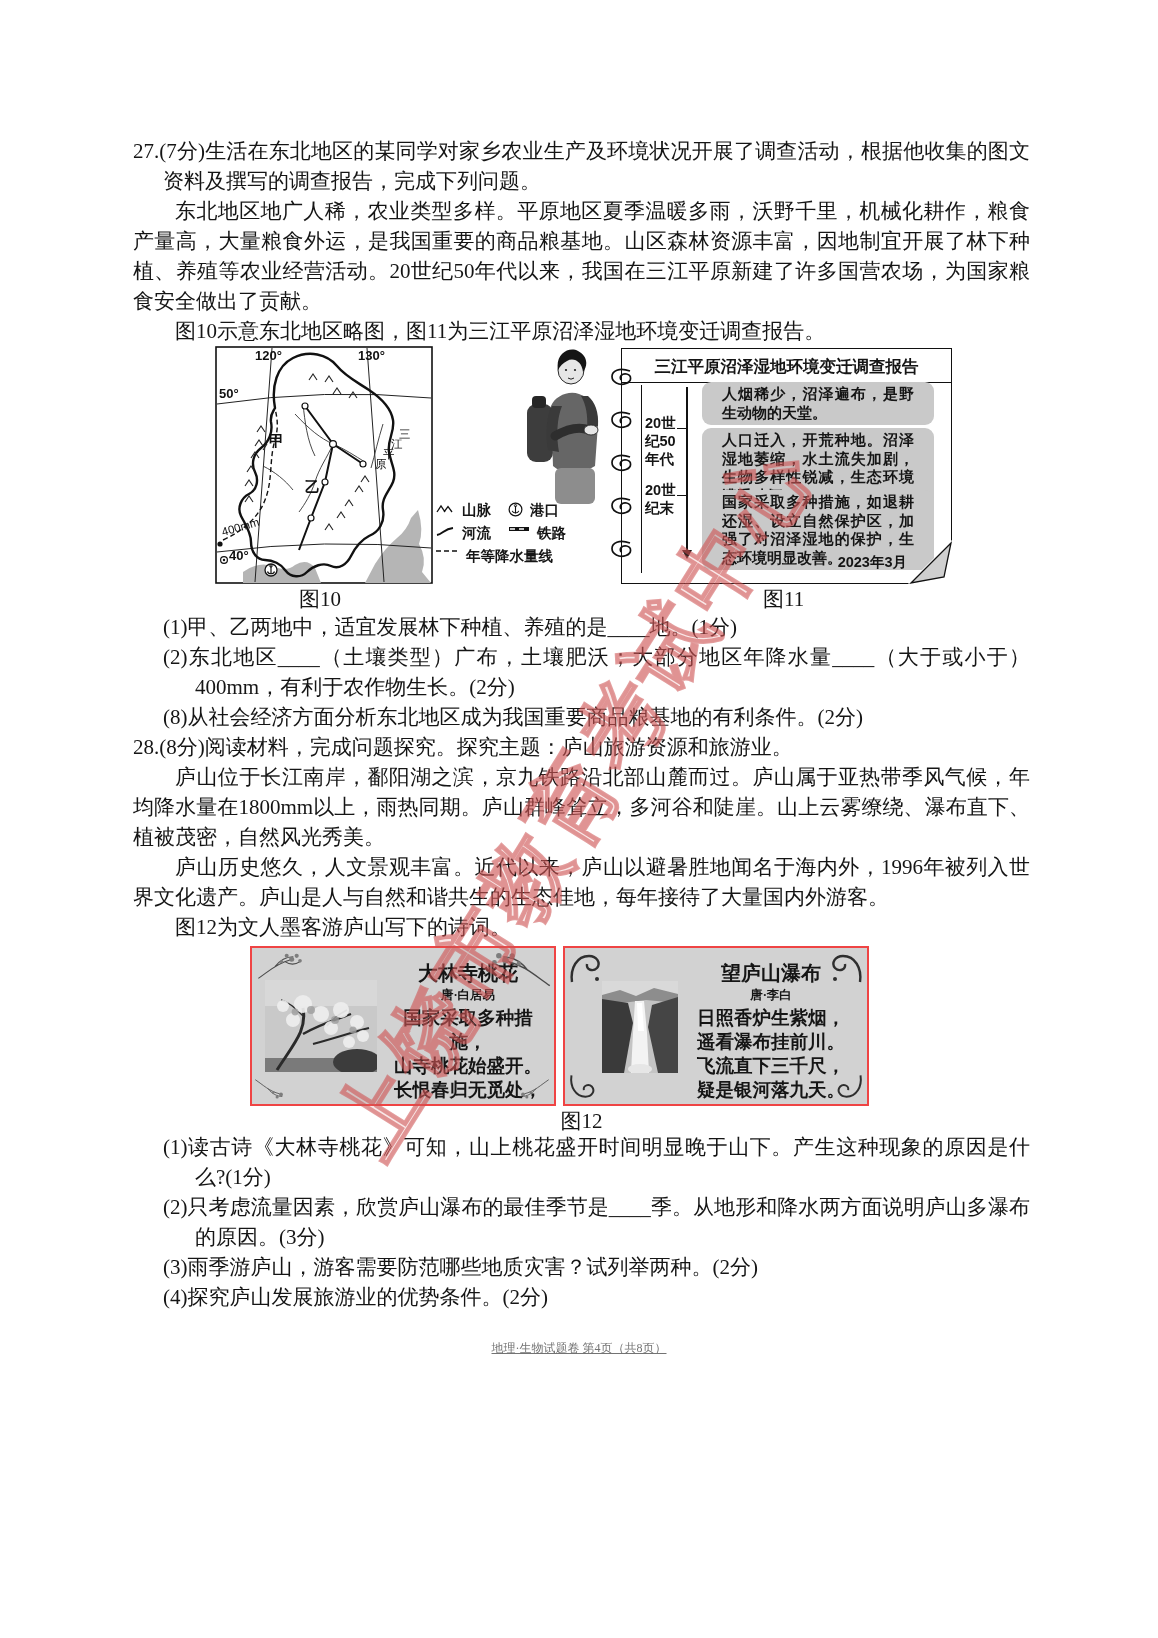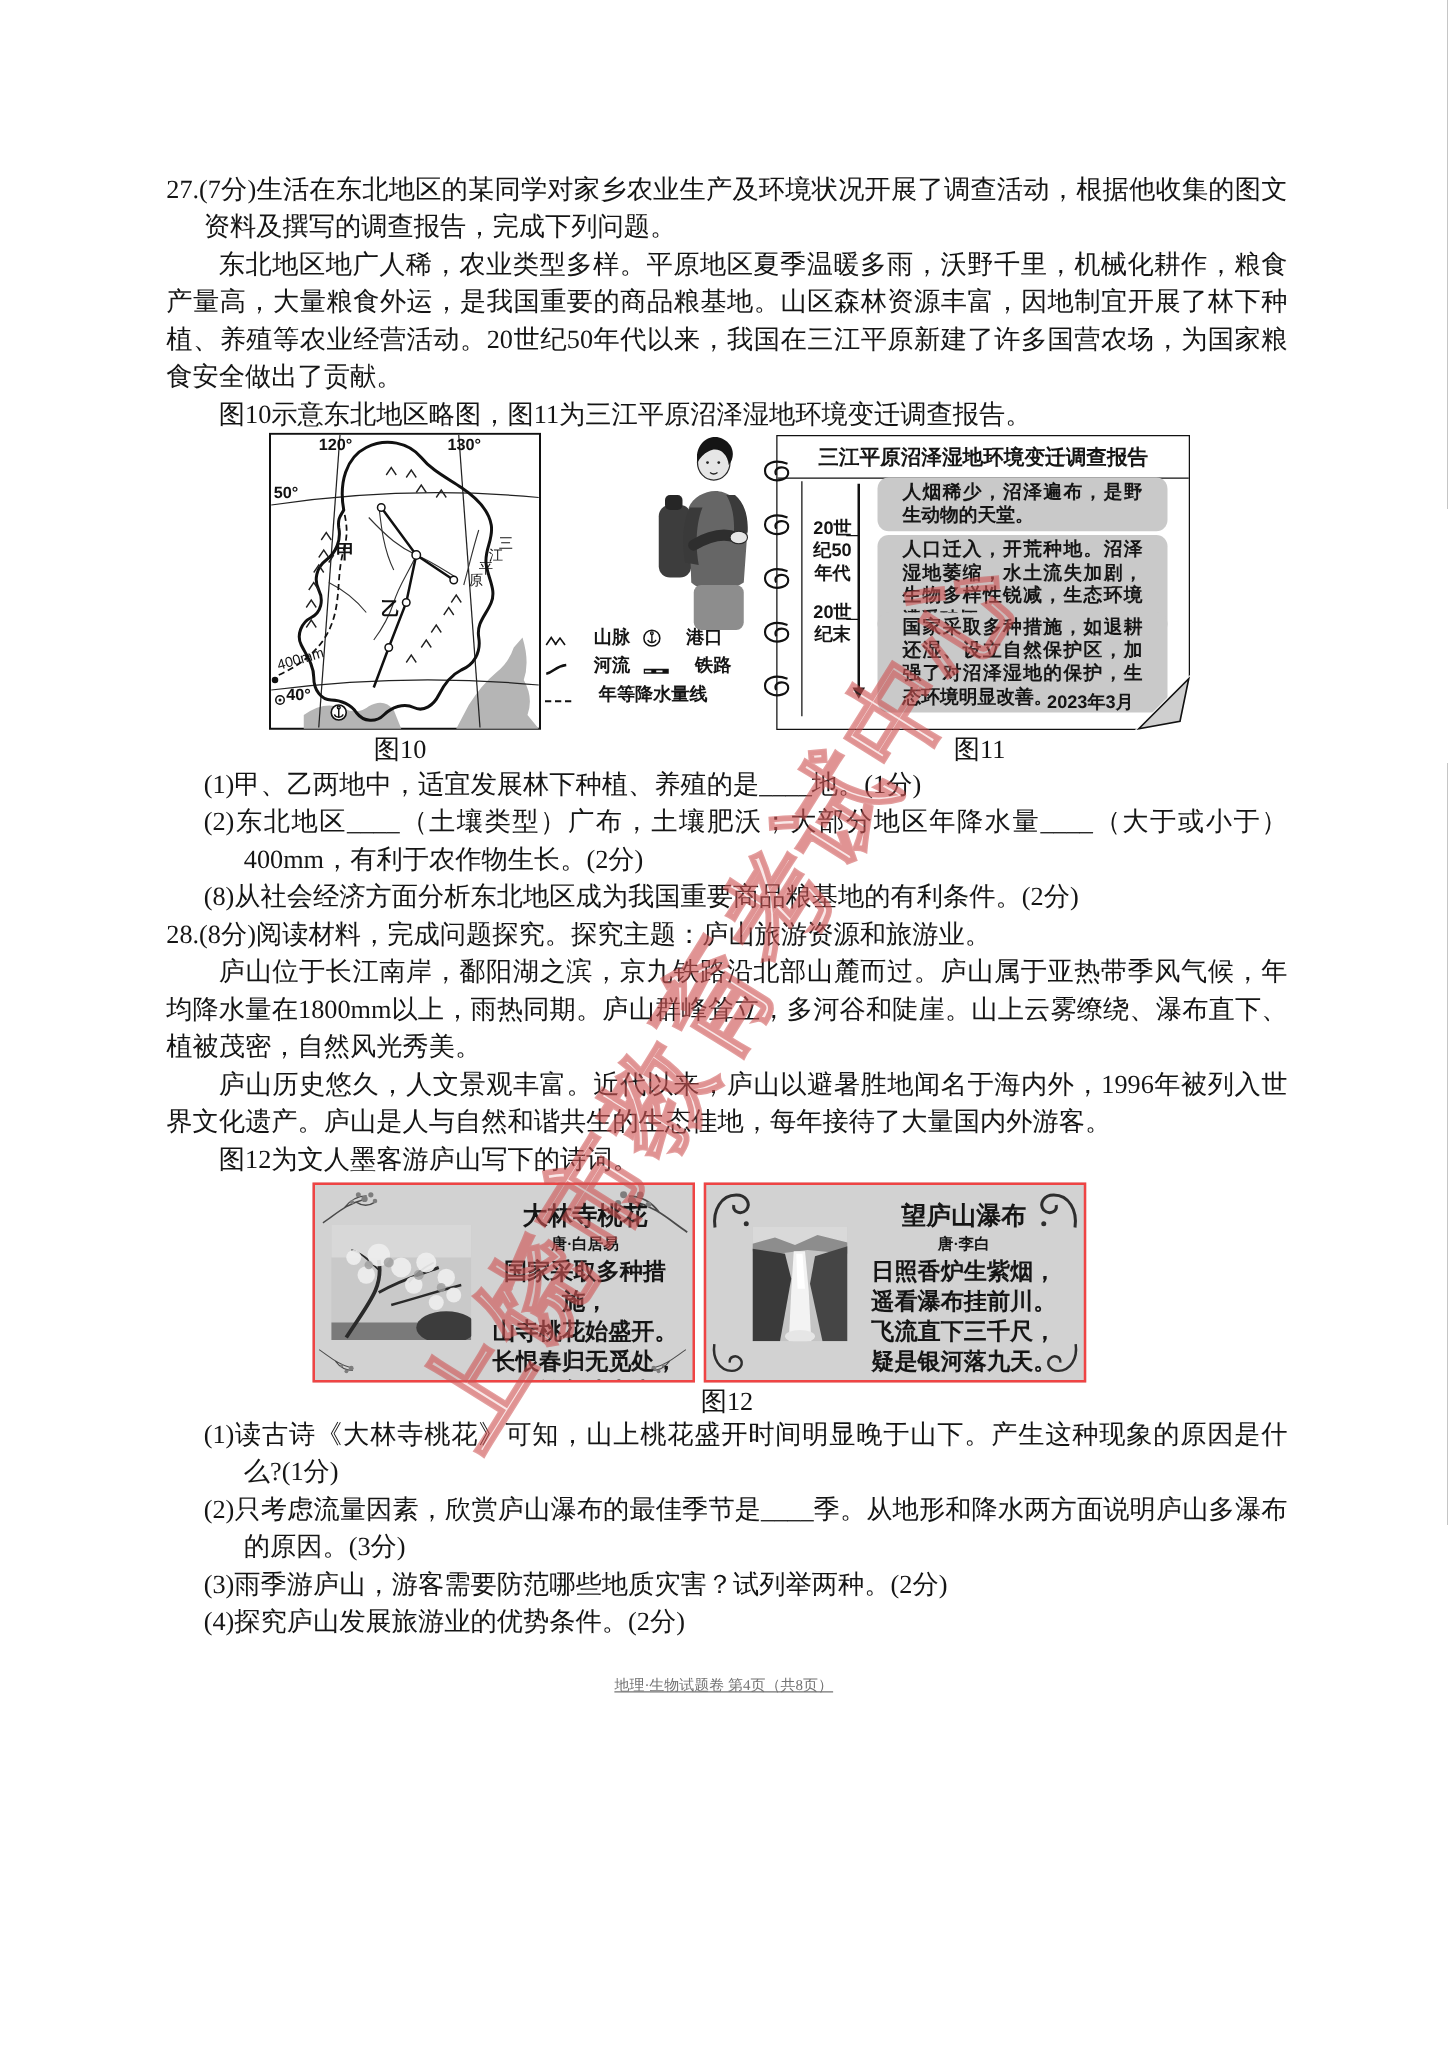--- a/index.html
+++ b/index.html
@@ -15,37 +15,37 @@
   .fignote { text-indent:2em; }
   .sub { padding-left:62px; text-indent:-32px; text-align:justify; }
 
   
   .figures { position:relative; height:240px; }
   .map-wrap { position:absolute; left:82px; top:0; }
   .legend { position:absolute; left:302px; top:156px; width:138px;
             font-family:"Liberation Sans","DejaVu Sans",sans-serif;
             font-size:14.5px; font-weight:bold; line-height:16px; }
   .legend-grid { display:grid; grid-template-columns:auto auto; column-gap:10px; row-gap:7px; }
-  .legend-item { display:flex; align-items:flex-end; gap:20px; white-space:nowrap; }
+  .legend-item { display:flex; align-items:flex-start; gap:7px; white-space:nowrap; }
   .legend-item svg { flex:0 0 auto; }
   .boy { position:absolute; left:392px; top:2px; }
 
   .report { position:absolute; left:488px; top:2px; width:331px; height:236px;
             border:1.6px solid #111; background:#fff; }
   .report-title { height:34px; line-height:34px; text-align:center; font-weight:bold;
             font-size:16.5px; border-bottom:1.6px solid #111;
             font-family:"Liberation Sans","DejaVu Sans",sans-serif; }
   .report-spine { position:absolute; left:19px; top:36px; bottom:10px; border-left:1.5px solid #111; }
   .ring { position:absolute; left:-13px; }
   .timeline-line { position:absolute; left:64px; top:38px; height:168px; border-left:2px solid #111; }
   .timeline-line::after { content:""; position:absolute; left:-6px; bottom:-9px;
             border:5px solid transparent; border-top:9px solid #111; }
   .tick { position:absolute; left:55px; width:10px; border-top:1.6px solid #111; }
   .era { position:absolute; left:23px; width:42px; font-size:14.5px; font-weight:bold; line-height:18px;
-            font-family:"Liberation Sans","DejaVu Sans",sans-serif;text-align:center; }
+            font-family:"Liberation Sans","DejaVu Sans",sans-serif; }
   .bubble { position:absolute; left:80px; width:232px; background:#c9c9c9; border-radius:9px;
             padding:3px 20px; font-size:15px; font-weight:bold; line-height:18.5px; text-align:justify;
             font-family:"Liberation Sans","DejaVu Sans",sans-serif; }
   .report-date { position:absolute; right:44px; bottom:6px; font-size:14.5px; font-weight:bold;
             font-family:"Liberation Sans","DejaVu Sans",sans-serif; }
   .fold { position:absolute; right:-2px; bottom:-2px; }
 
   .fig-captions { position:relative; height:26px; font-size:21px; }
   .figcap { position:absolute; top:-2px; }
   .figcap10 { left:166px; } .figcap11 { left:630px; }

